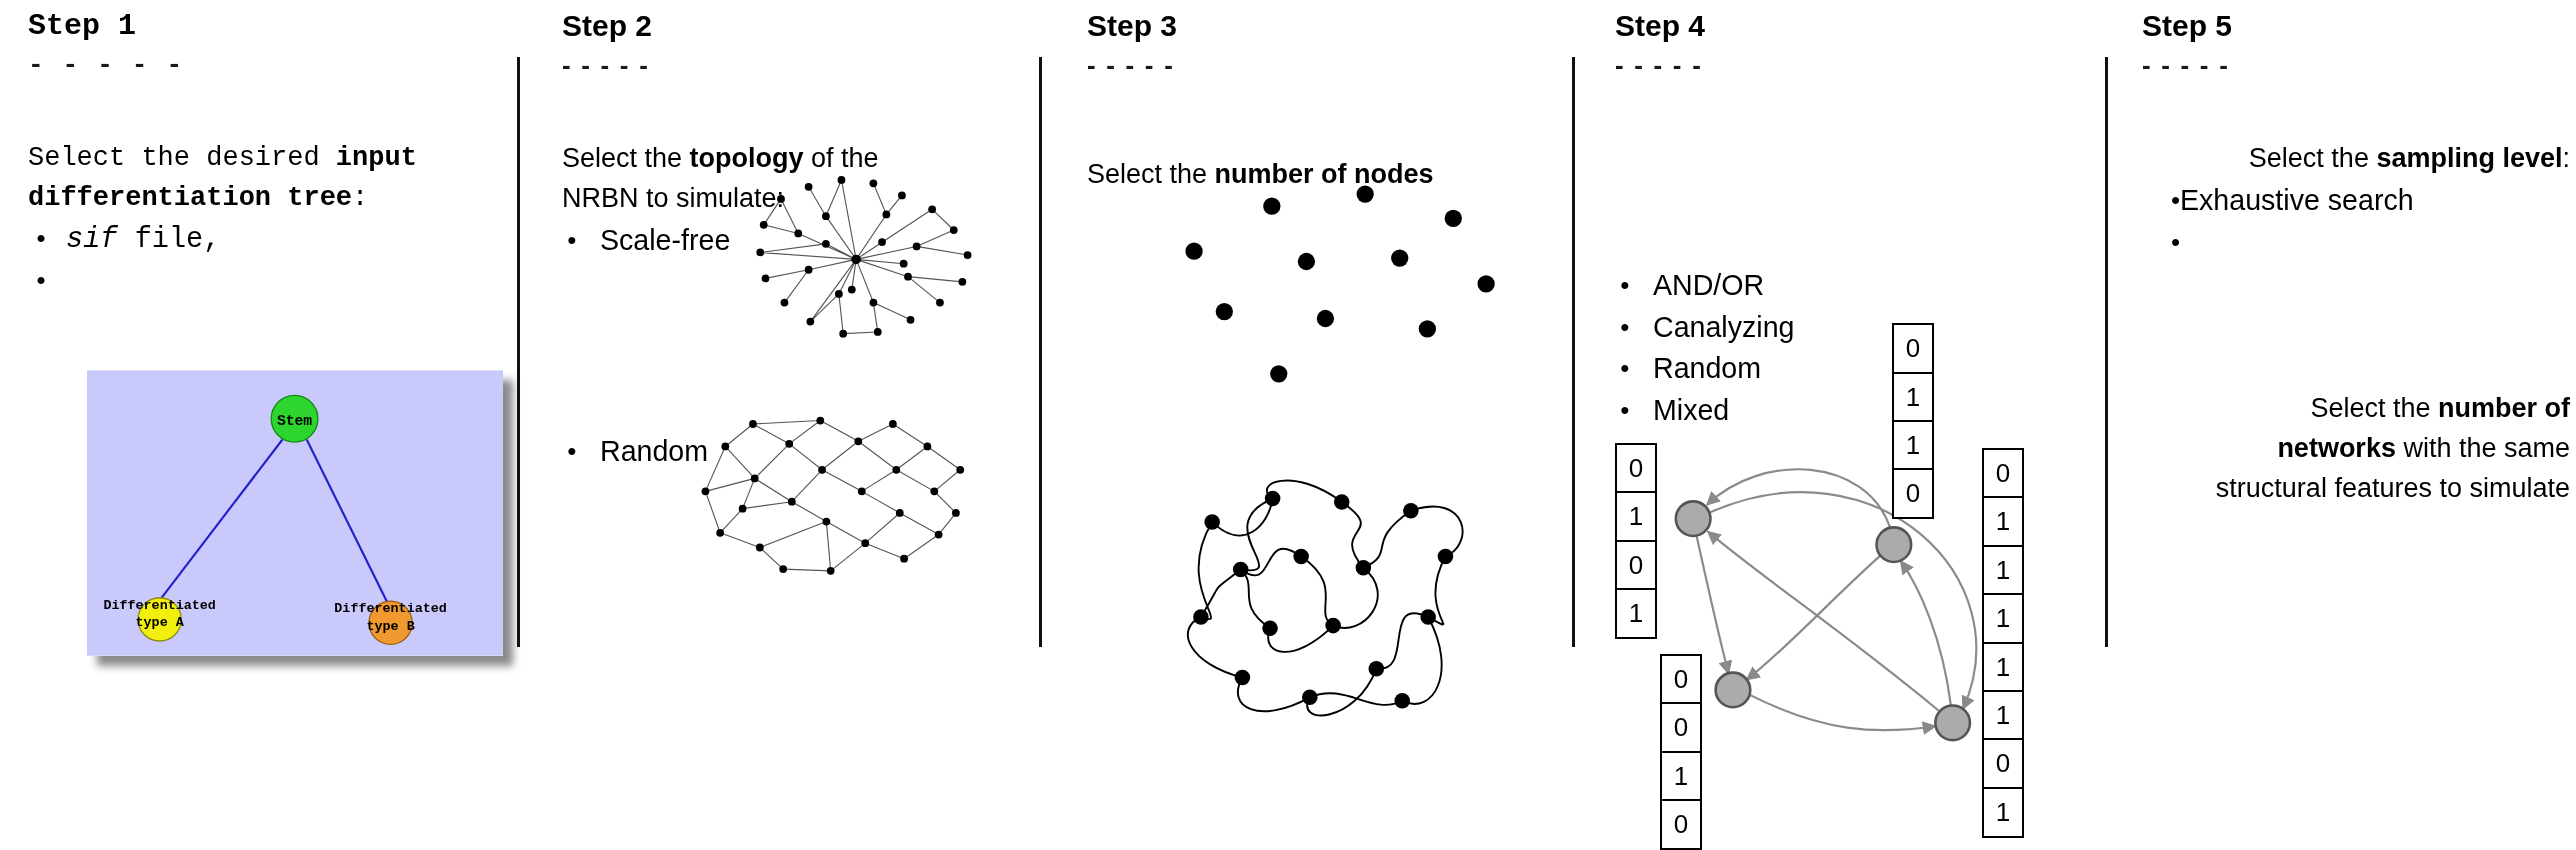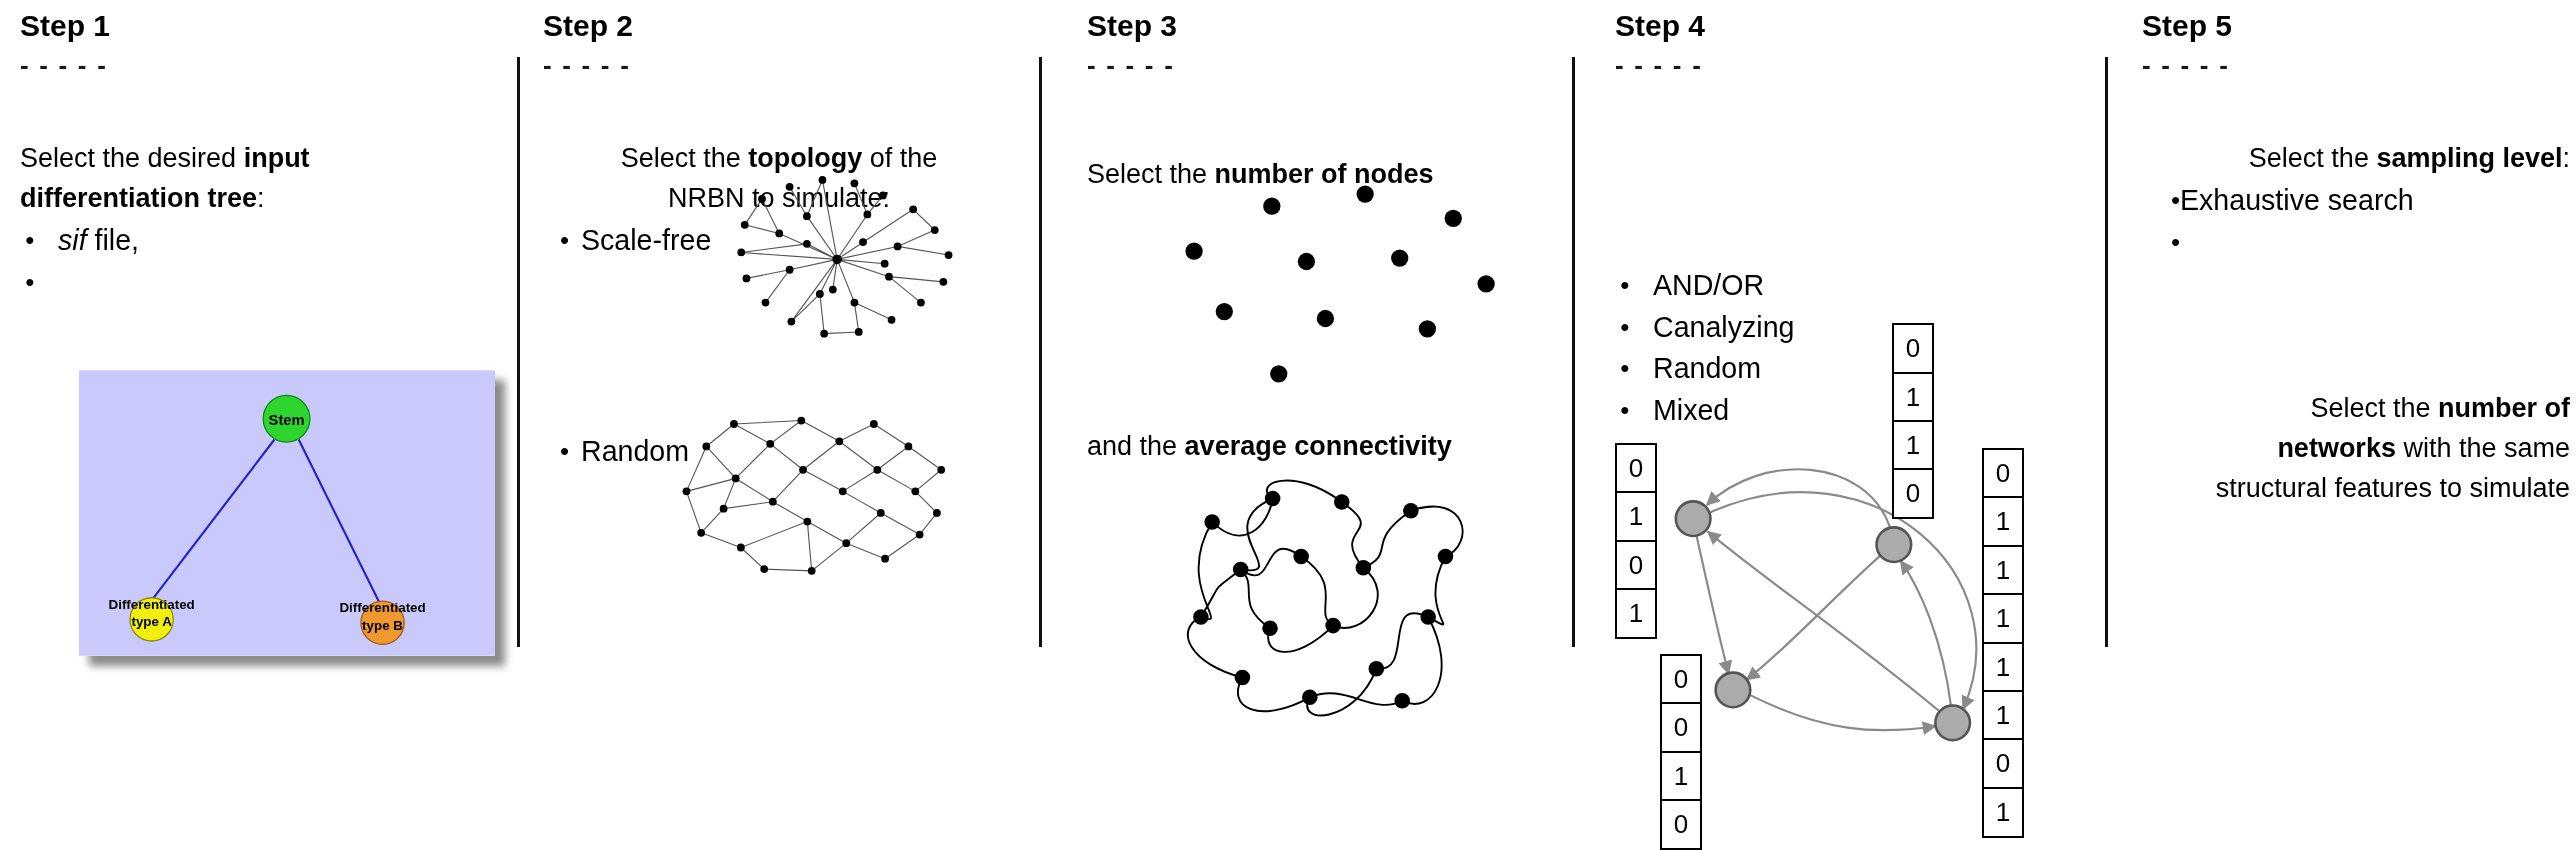--- a/index.html
+++ b/index.html
@@ -36,21 +36,21 @@
     display:flex;align-items:center;justify-content:center;
     font-size:26px;box-sizing:content-box;
   }
   .tcell + .tcell{margin-top:-2.6px;}
 </style>
 </head>
 <body>
 
 <div id="page">
 
-  <section class="col" style="left:20px;width:485px;">
+  <section class="col" style="left:28px;width:485px;font-family:Liberation Mono, monospace;">
     <h2 class="step-title">Step 1</h2>
     <div class="dashes">- - - - -</div>
     <p class="para" style="top:138px;"><span>Select the desired </span><span class="b">input</span><span>
 </span><span class="b">differentiation tree</span><span>:</span></p>
     <div class="bullets" style="top:220px;">
       <div class="bullet">
         <span class="marker">•</span>
         <span class="btext"><span class="i">sif</span><span> file,</span></span>
       </div>
       <div class="bullet">
@@ -69,21 +69,21 @@
         <text x="84" y="296" text-anchor="middle" font-size="15.5" font-weight="bold">type A</text>
         <circle cx="351" cy="292" r="25" stroke="#9a5a12" stroke-width="1.5" fill="#f0992e"></circle>
         <text x="351" y="280" text-anchor="middle" font-size="15.5" font-weight="bold">Differentiated</text>
         <text x="351" y="300" text-anchor="middle" font-size="15.5" font-weight="bold">type B</text>
       </svg>
     </div>
   </section>
 
   <div class="divider" style="left:517px;"></div>
 
-  <section class="col" style="left:543px;width:472px;text-align:center;">
+  <section class="col" style="left:562px;width:472px;">
     <h2 class="step-title">Step 2</h2>
     <div class="dashes">- - - - -</div>
     <p class="para" style="top:138px;"><span>Select the </span><span class="b">topology</span><span> of the
 NRBN to simulate:</span></p>
     <div class="bullets" style="top:220px;">
       <div class="bullet">
         <span class="marker">•</span>
         <span class="btext"><span>Scale-free</span></span>
       </div>
     </div>
@@ -176,21 +176,20 @@
           <circle cx="60" cy="80" r="10"></circle>
           <circle cx="190" cy="92" r="10"></circle>
           <circle cx="298" cy="88" r="10"></circle>
           <circle cx="398" cy="118" r="10"></circle>
           <circle cx="95" cy="150" r="10"></circle>
           <circle cx="212" cy="158" r="10"></circle>
           <circle cx="330" cy="170" r="10"></circle>
           <circle cx="158" cy="222" r="10"></circle>
       </g>
     </svg>
-    <p class="para" style="top:426px;"><span>and the </span><span class="b">average connectivity</span></p>
     <svg class="net-svg" style="left:69px;top:474px;" width="324" height="260" viewBox="0 0 375 300">
       <path fill="none" stroke="#000" stroke-width="2.2" d="M65,55 C20,130 90,180 52,165 M135,28 C60,60 160,120 98,110 M215,32 C160,-10 110,10 135,28 M295,42 C360,20 370,80 335,95 M215,32 C270,70 200,60 240,108 M335,95 C300,160 360,190 315,165 M315,165 C260,140 300,230 255,225 M255,225 C230,290 160,290 178,258 M178,258 C120,290 80,270 100,235 M100,235 C40,220 20,180 52,165 M98,110 C140,140 120,60 168,95 M168,95 C220,130 180,160 205,175 M205,175 C160,220 120,210 132,178 M240,108 C280,140 240,190 205,175 M52,165 C80,120 60,140 98,110 M295,42 C240,80 280,90 240,108 M315,165 C350,230 320,280 285,262 M178,258 C220,240 250,280 285,262 M132,178 C90,150 120,130 98,110 M65,55 C100,90 130,60 135,28"></path>
       <g fill="#000">
         <circle cx="65" cy="55" r="9"></circle>
           <circle cx="135" cy="28" r="9"></circle>
           <circle cx="215" cy="32" r="9"></circle>
           <circle cx="295" cy="42" r="9"></circle>
           <circle cx="335" cy="95" r="9"></circle>
           <circle cx="315" cy="165" r="9"></circle>
           <circle cx="255" cy="225" r="9"></circle>

